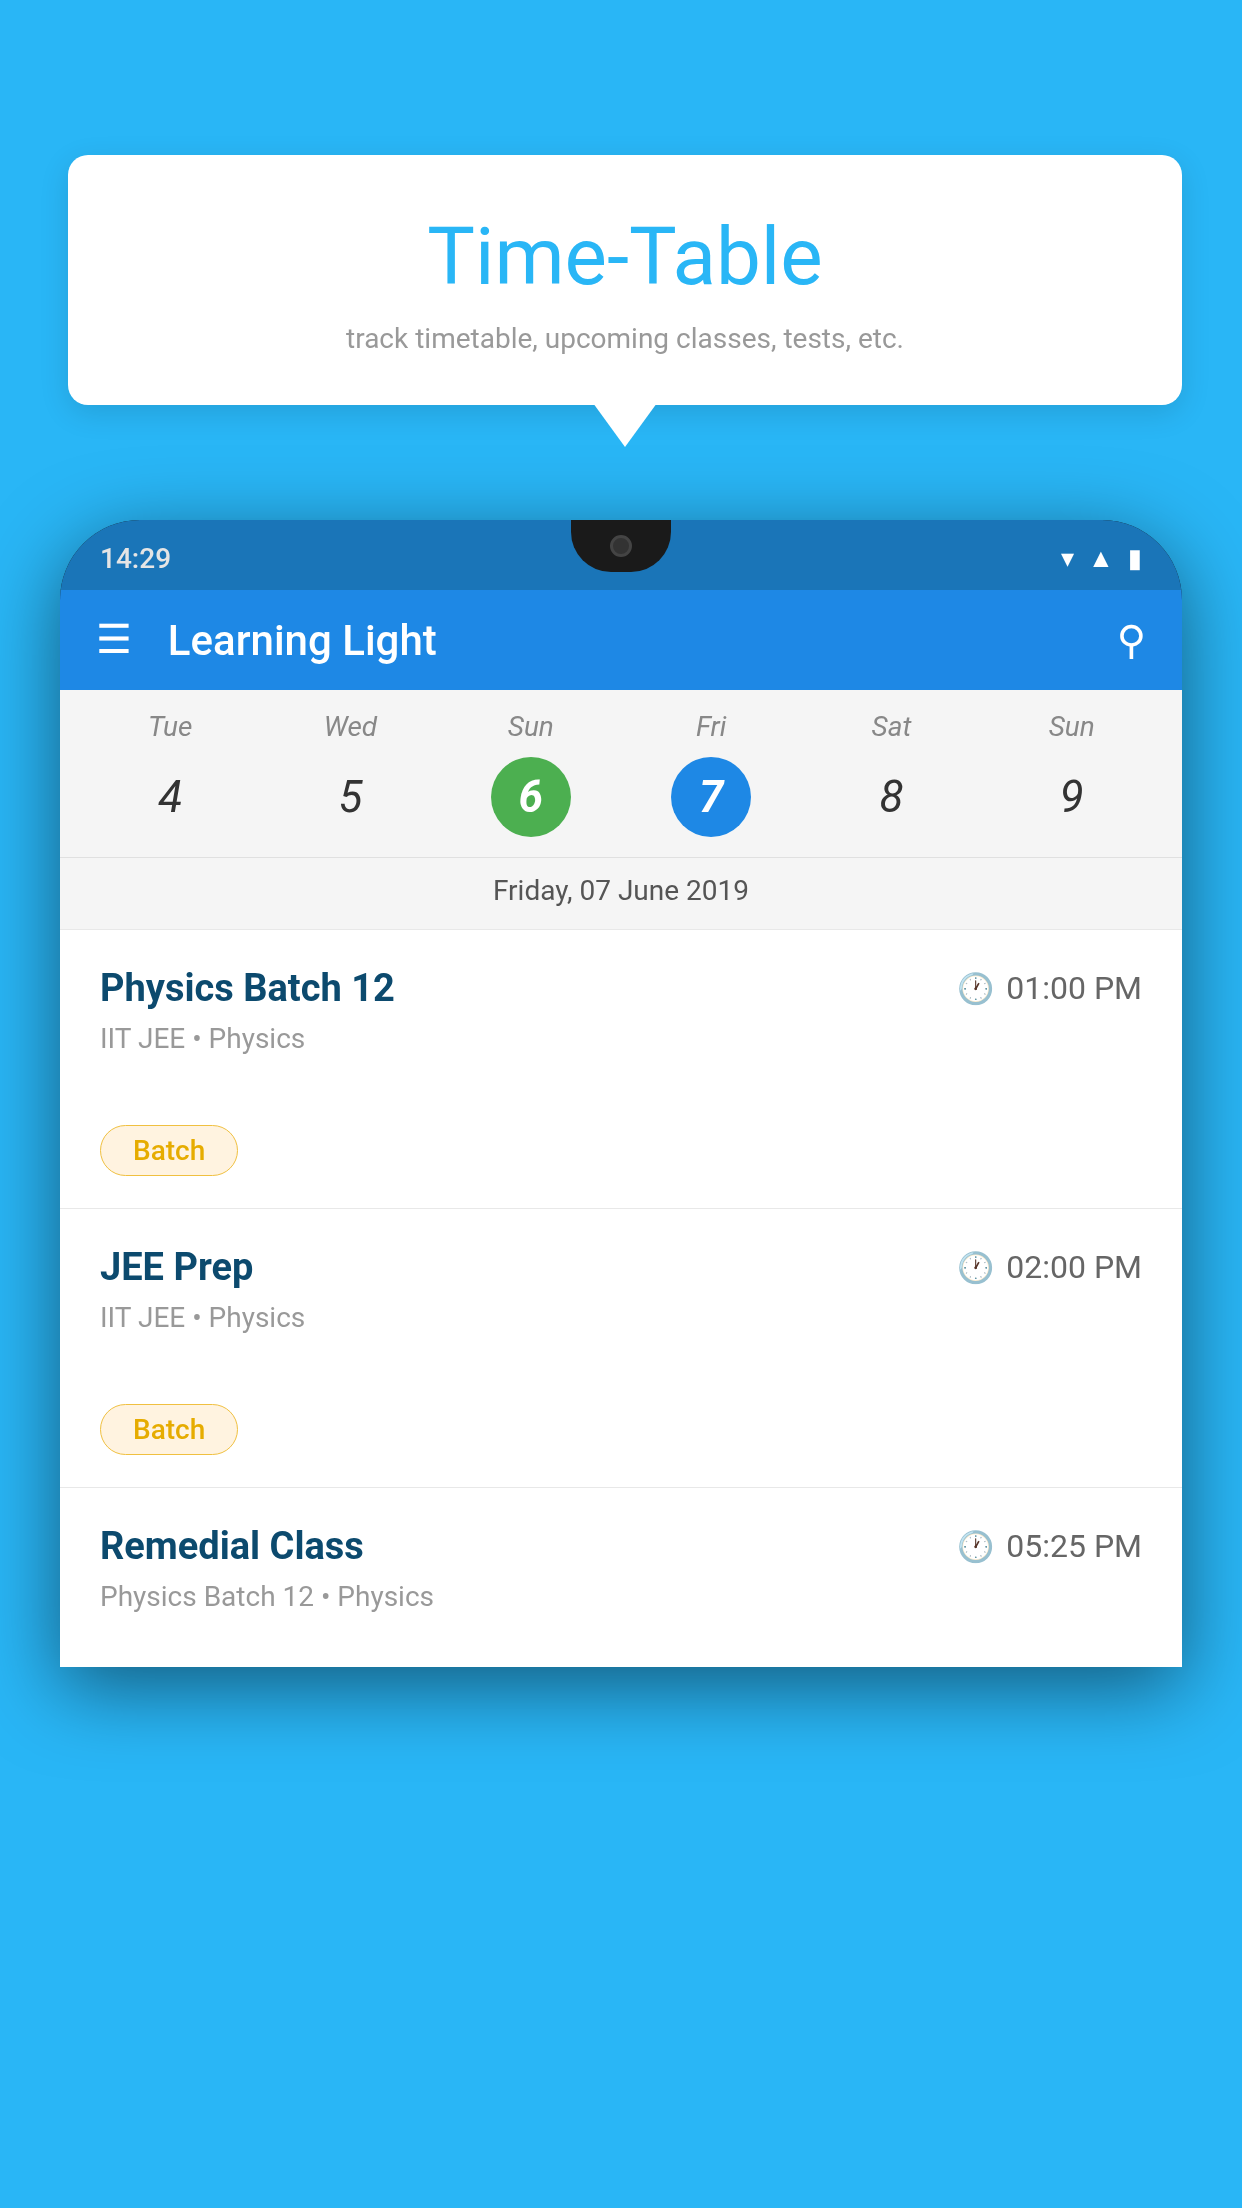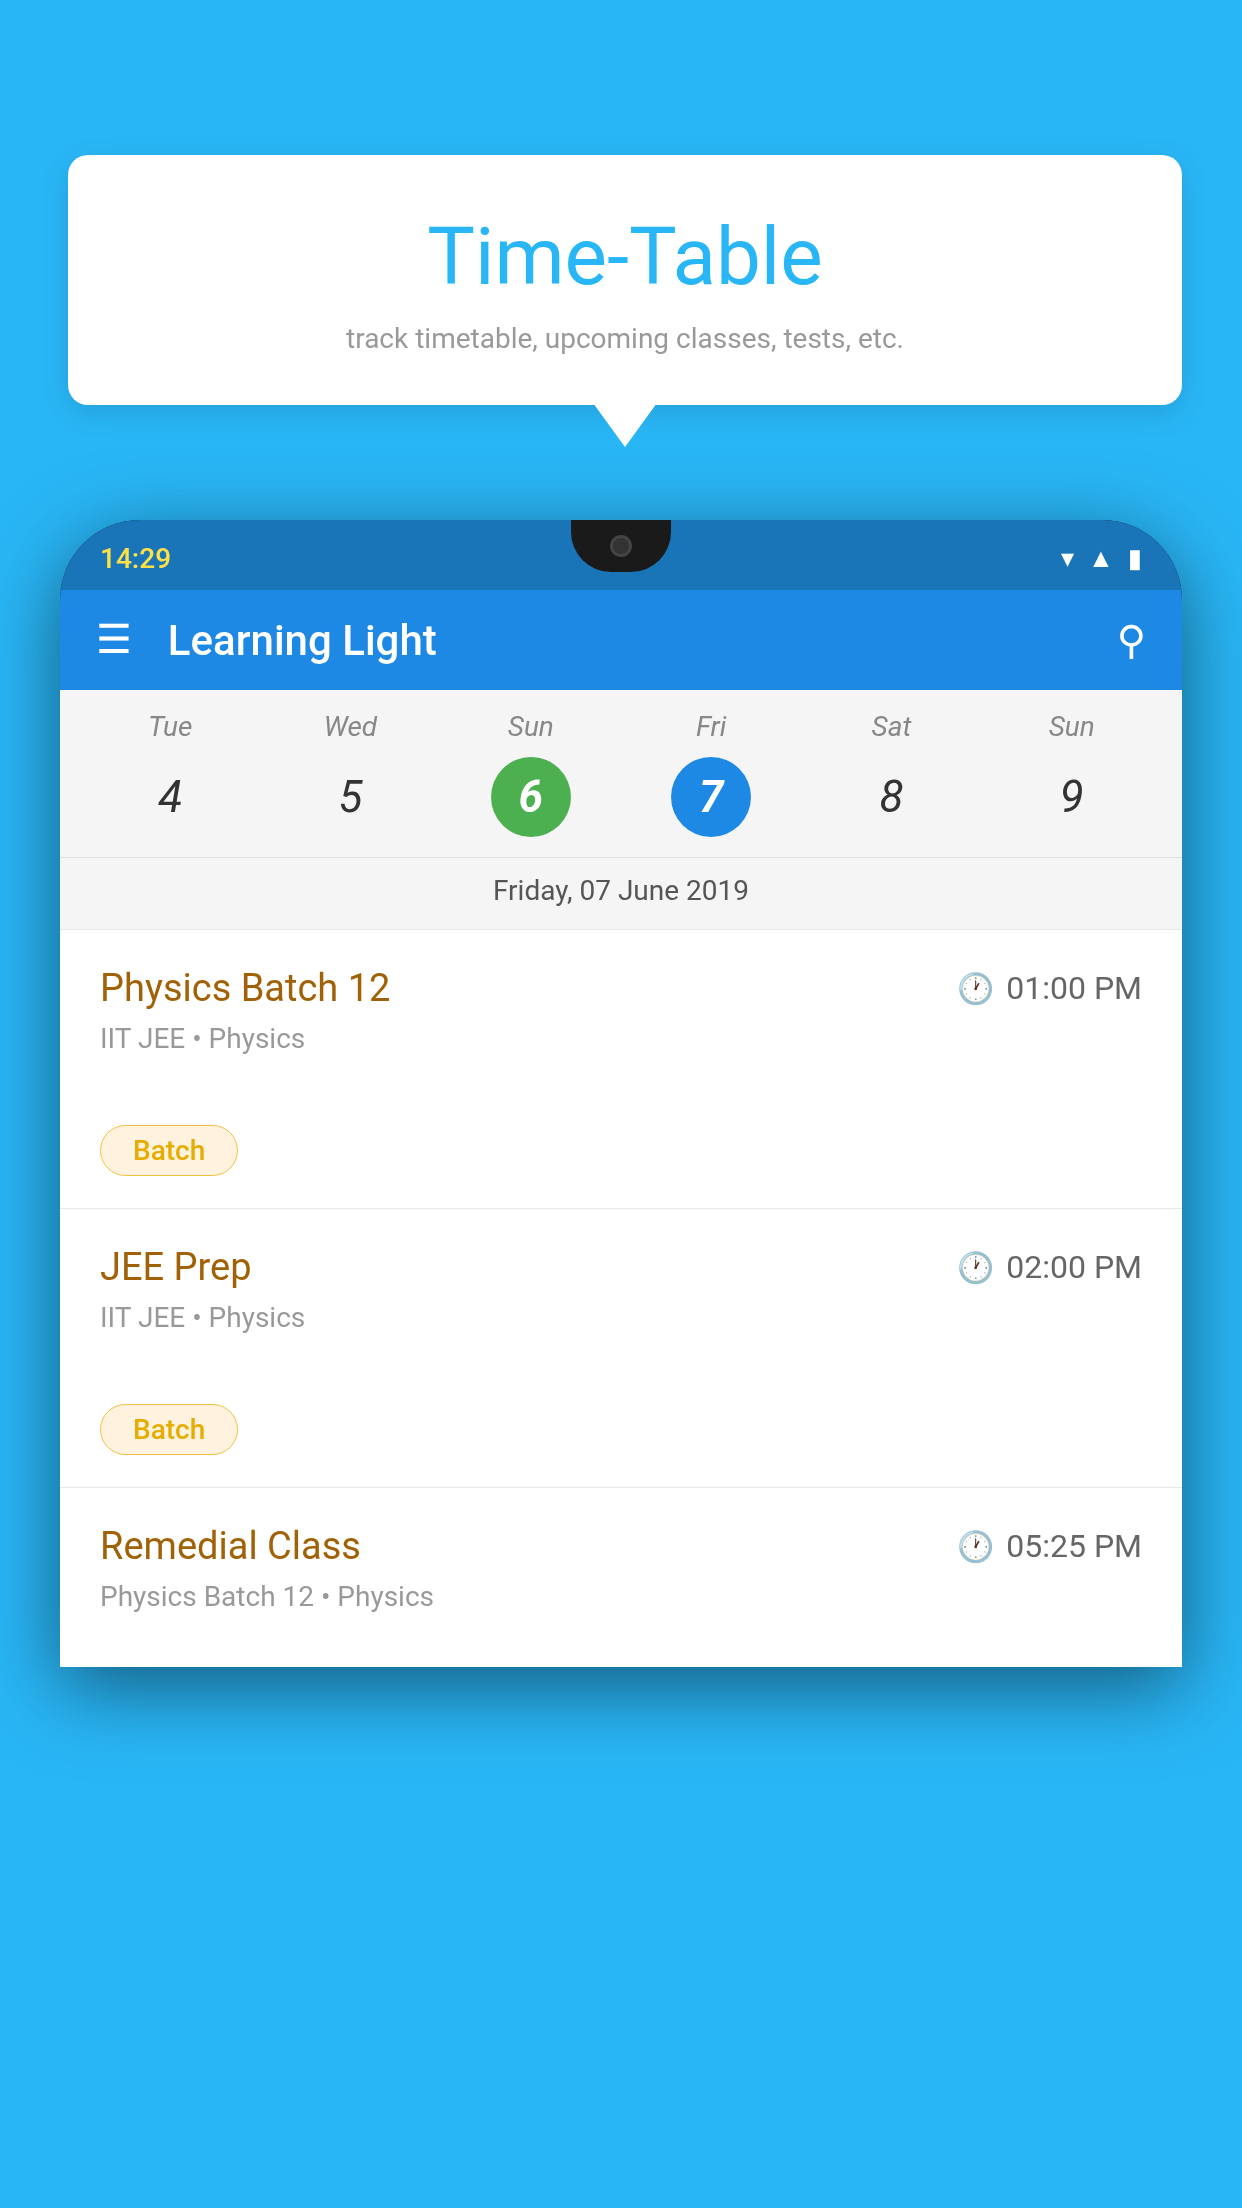--- a/index.html
+++ b/index.html
@@ -77,21 +77,21 @@
       background: #1a75b8;
       display: flex;
       align-items: center;
       justify-content: space-between;
       padding: 18px 40px 12px;
       height: 70px;
     }
 
     .status-time {
       font-size: 28px;
-      color: #fde047;
+      color: #e5e5e5;
       font-weight: 500;
     }
 
     .status-icons {
       display: flex;
       align-items: center;
       gap: 14px;
     }
 
     .wifi-icon, .signal-icon, .battery-icon {
@@ -226,22 +226,22 @@
 
     .class-item-header {
       display: flex;
       justify-content: space-between;
       align-items: center;
       margin-bottom: 12px;
     }
 
     .class-name {
       font-size: 38px;
-      font-weight: 400;
-      color: #a16207;
+      font-weight: 700;
+      color: #0c4a6e;
       text-align: center;
     }
 
     .class-time {
       display: flex;
       align-items: center;
       gap: 12px;
       color: #666;
       font-size: 32px;
     }

